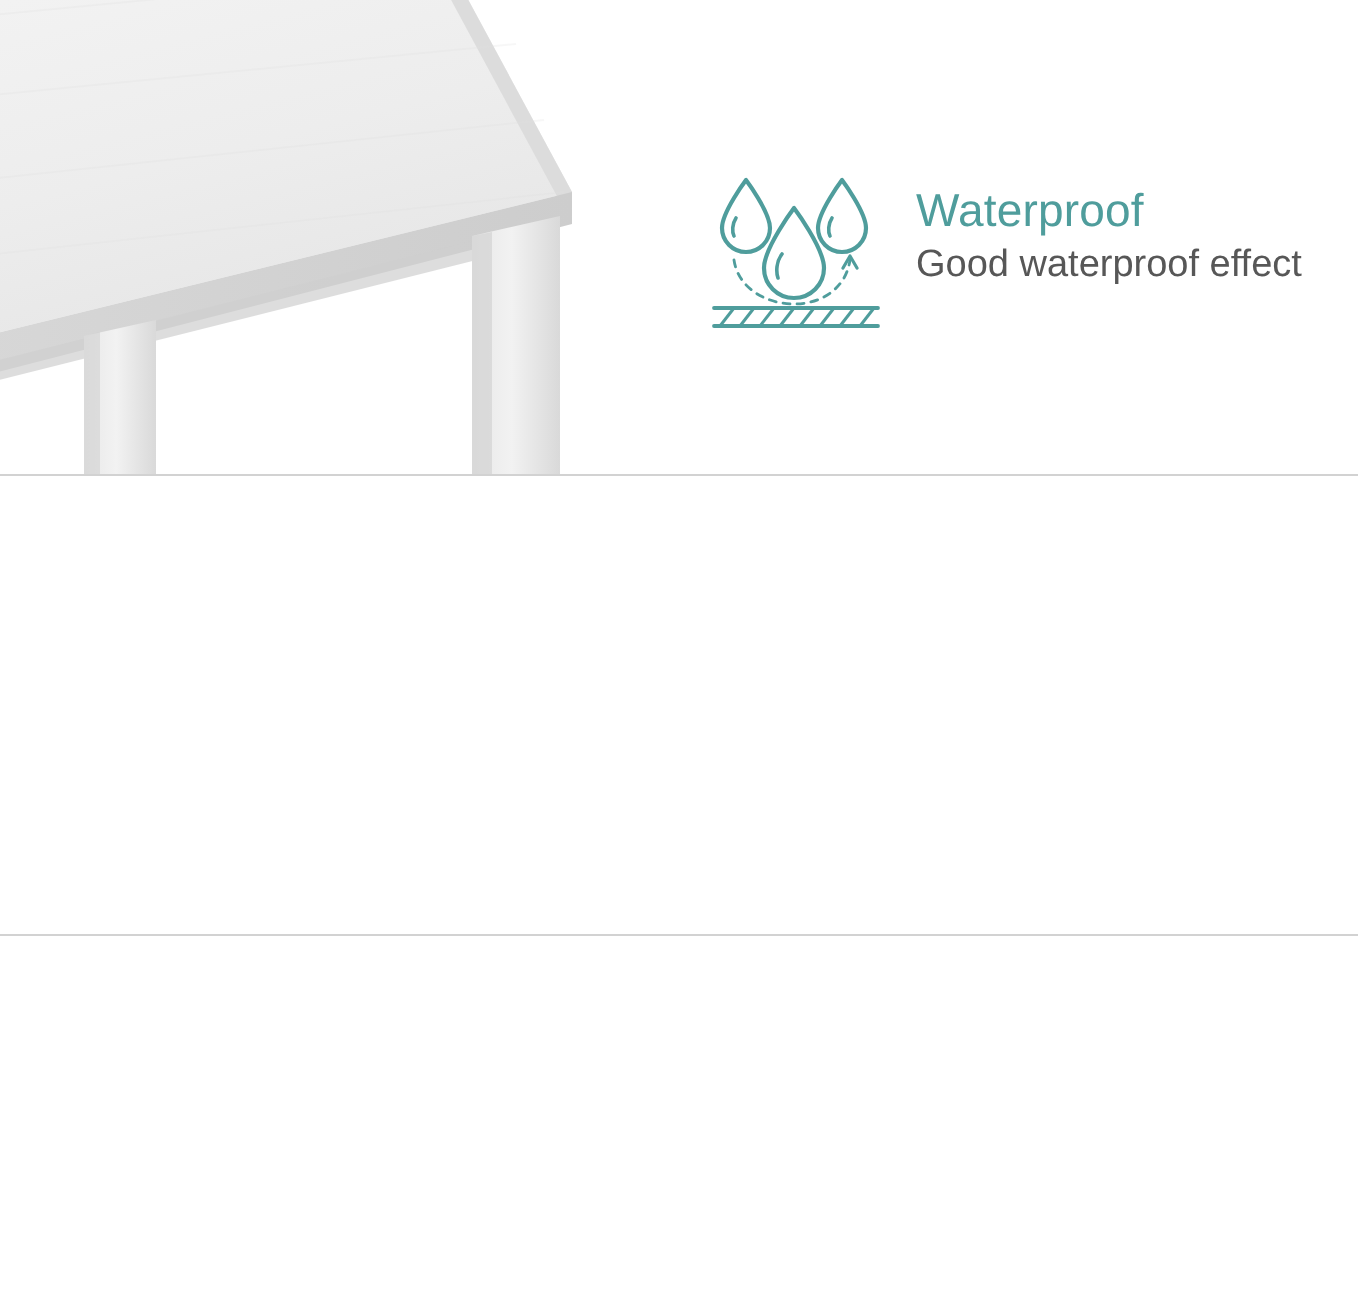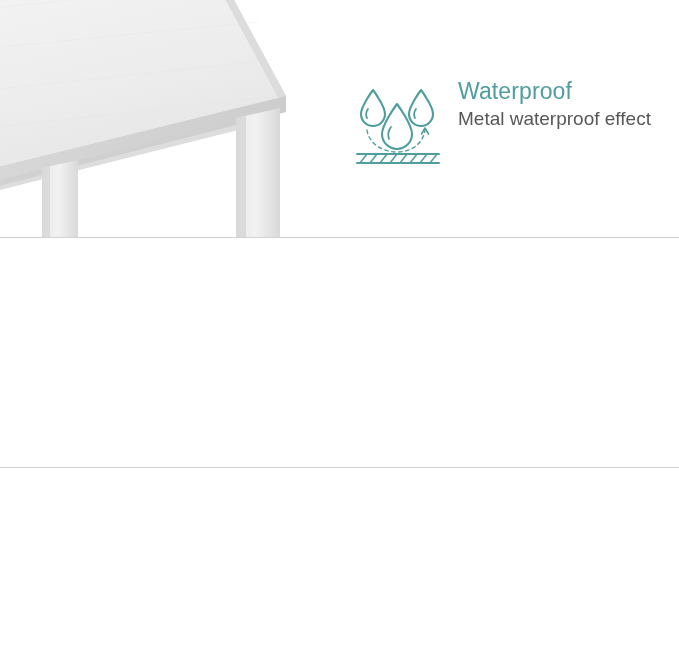--- a/index.html
+++ b/index.html
@@ -53,21 +53,21 @@
   }
   .feature-desc {
     color: #575757;
     font-size: 19px;
     line-height: 26px;
     font-weight: normal;
     max-width: 215px;
   }
   .feature-desc.wide { max-width: 260px; white-space: nowrap; }
 
-  #feature-waterproof { left: 458px; top: 76px; }
+  #feature-waterproof { left: 458px; top: 90px; }
   #feature-structural { left: 133px; top: 331px; }
 
   
   .icon-box { position: absolute; }
   #icon-waterproof { left: 355px; top: 82px; }
   #icon-structural { left: 16px;  top: 326px; }
 
   
   .photo {
     position: absolute;
@@ -156,21 +156,21 @@
           <line x1="45" y1="81" x2="52" y2="72"></line>
           <line x1="55" y1="81" x2="62" y2="72"></line>
           <line x1="65" y1="81" x2="72" y2="72"></line>
           <line x1="75" y1="81" x2="82" y2="72"></line>
         </g>
       </svg>
     </div>
 
     <div class="feature" id="feature-waterproof">
       <div class="feature-title">Waterproof</div>
-      <div class="feature-desc">Metal waterproof effect</div>
+      <div class="feature-desc">Good waterproof effect</div>
     </div>
   </div>
 
   <div class="divider" id="divider-1"></div>
 
   <div class="row" id="row-structural">
 
     <div class="icon-box" id="icon-structural">
       <svg width="104" height="72" viewBox="0 0 104 72">
         <g stroke="#4f9d9c" stroke-linecap="round" stroke-linejoin="round" fill="none">

